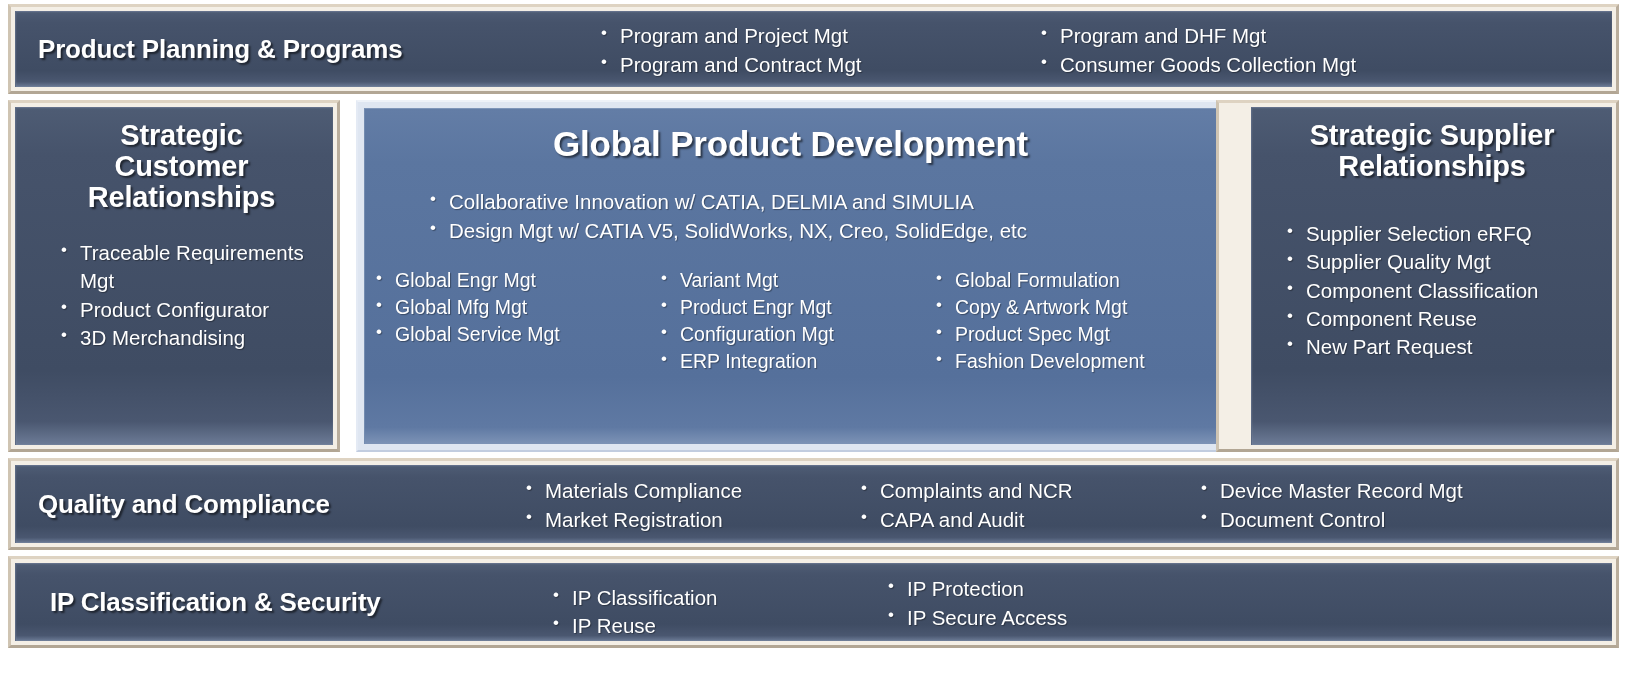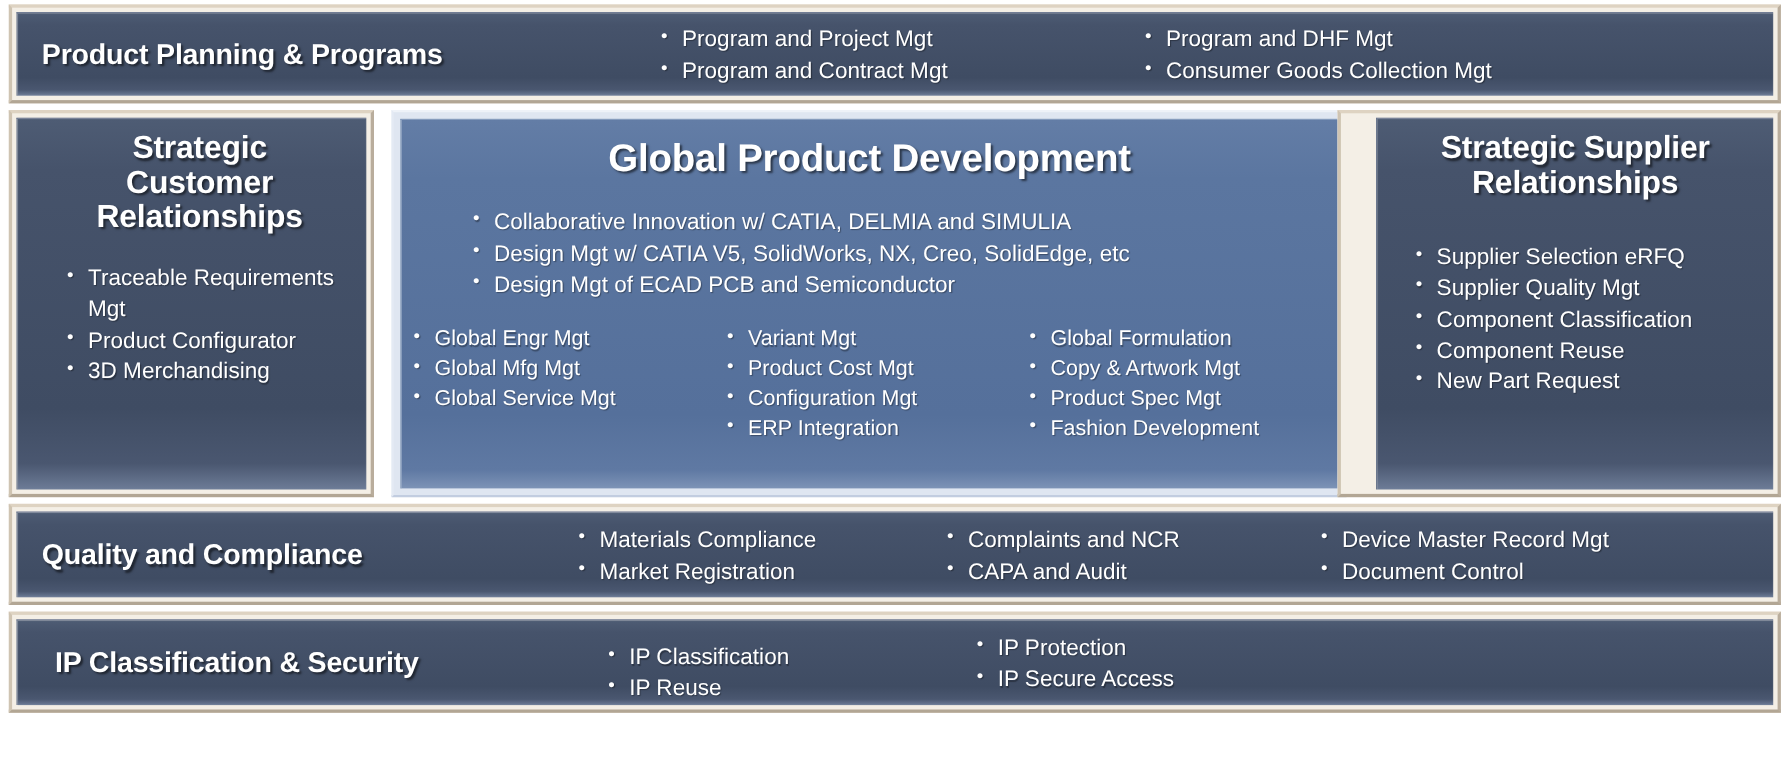--- a/index.html
+++ b/index.html
@@ -199,35 +199,34 @@
     </div>
   </div>
 
   <div class="panel-center" id="panel-gpd">
     <div class="panel-center-inner">
       <div class="heading heading-center gpd-head">Global Product Development</div>
 
       <ul class="bul gpd-top-list">
         <li>Collaborative Innovation w/ CATIA, DELMIA and SIMULIA</li>
         <li>Design Mgt w/ CATIA V5, SolidWorks, NX, Creo, SolidEdge, etc</li>
-        <li>Design Mgt of ECAD PCB and Semiconductor</li>
       </ul>
 
       <div class="gpd-cols">
         <div class="c1">
           <ul class="bul small">
             <li>Global Engr Mgt</li>
             <li>Global Mfg Mgt</li>
             <li>Global Service Mgt</li>
           </ul>
         </div>
         <div class="c2">
           <ul class="bul small">
             <li>Variant Mgt</li>
-            <li>Product Cost Mgt</li>
+            <li>Product Engr Mgt</li>
             <li>Configuration Mgt</li>
             <li>ERP Integration</li>
           </ul>
         </div>
         <div class="c3">
           <ul class="bul small">
             <li>Global Formulation</li>
             <li>Copy &amp; Artwork Mgt</li>
             <li>Product Spec Mgt</li>
             <li>Fashion Development</li>

